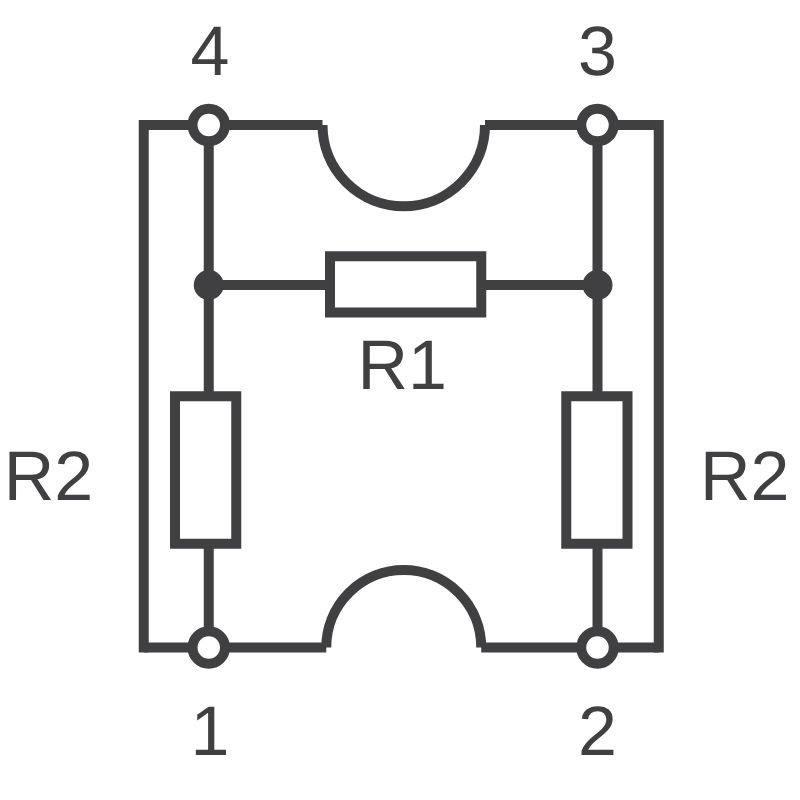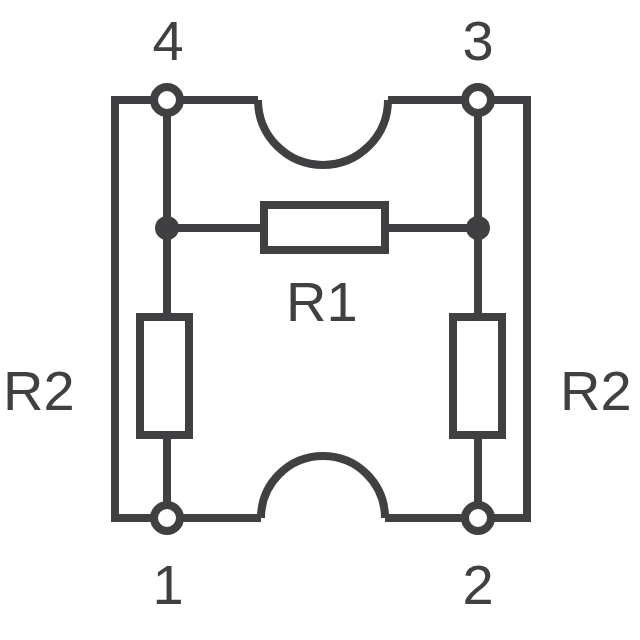--- a/index.html
+++ b/index.html
@@ -46,21 +46,20 @@
     white-space: nowrap;
     user-select: none;
   }
   .pin-label {
     font-size: 56px;
     text-align: center;
     width: 80px;
   }
   .ref-label {
     font-size: 56px;
-    margin-top: 10px;
   }
   #pin-label-4 { left: 128px; top: 13px; }
   #pin-label-3 { left: 438px; top: 13px; }
   #pin-label-1 { left: 128px; top: 557px; }
   #pin-label-2 { left: 438px; top: 557px; }
   #ref-label-r1 { left: 286px; top: 264px; }
   #ref-label-r2-left  { left: 3px;   top: 353px; }
   #ref-label-r2-right { left: 560px; top: 353px; }
 </style>
 </head>

